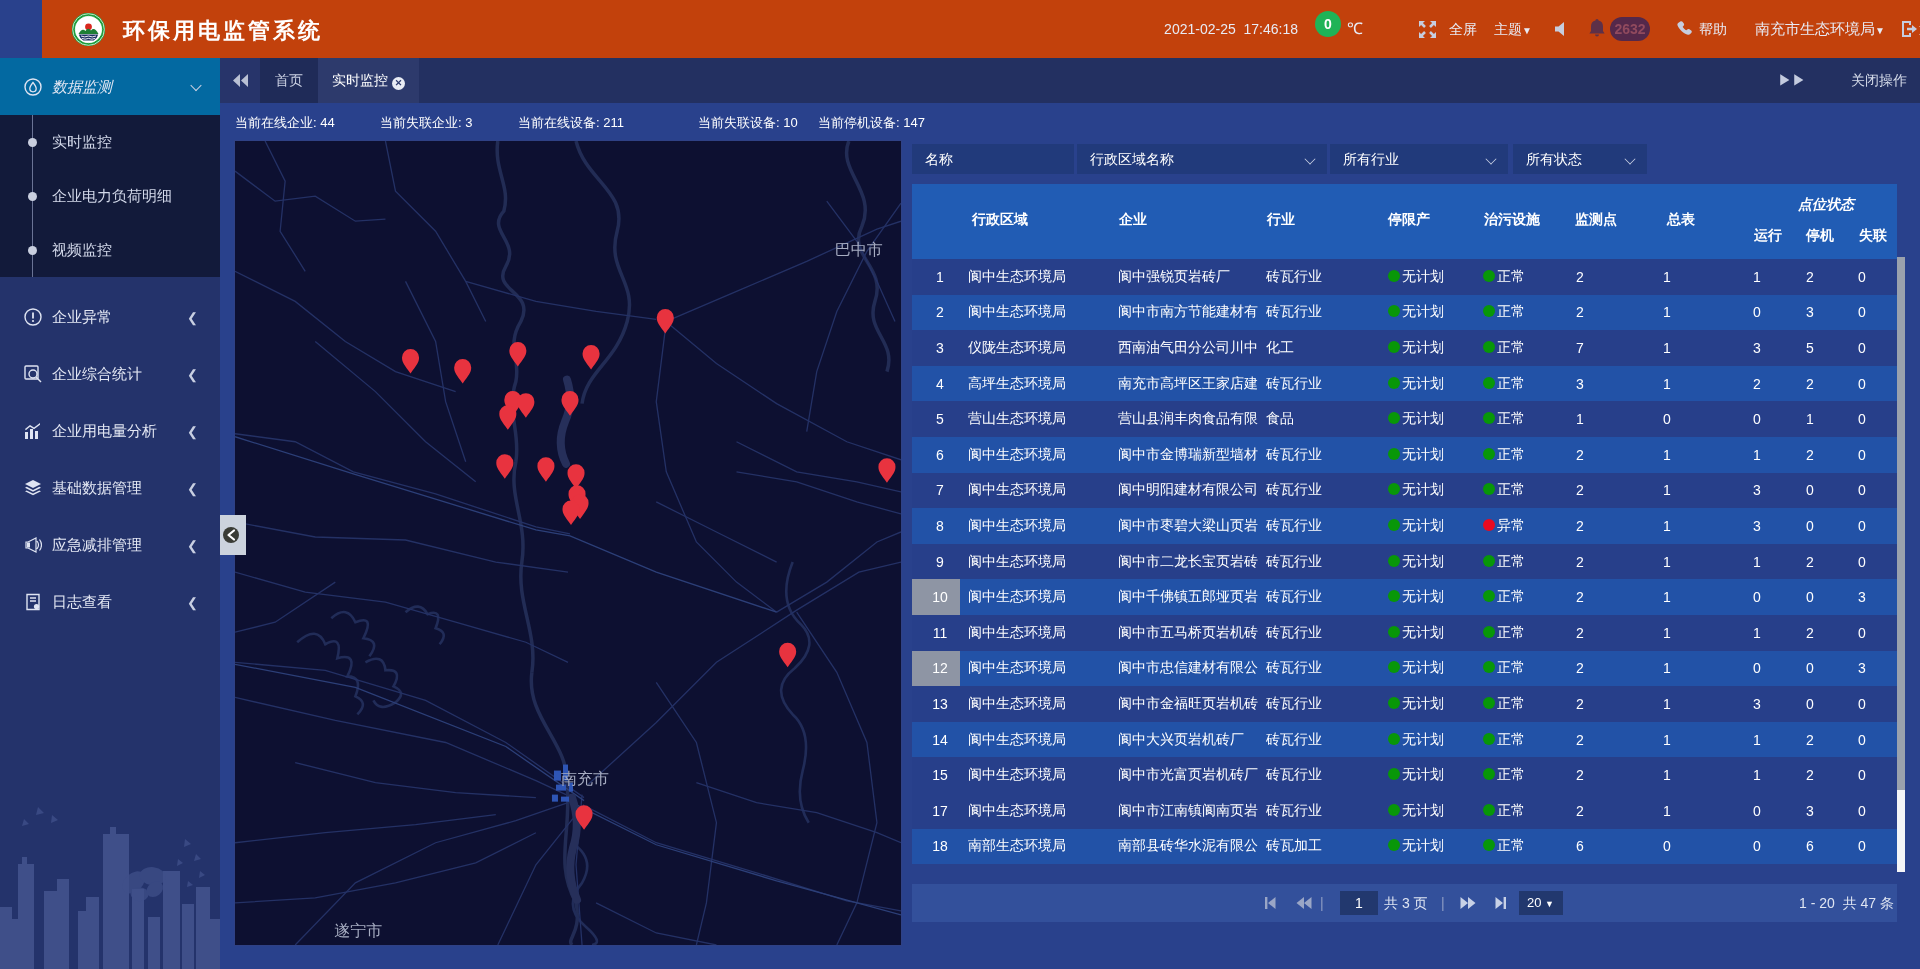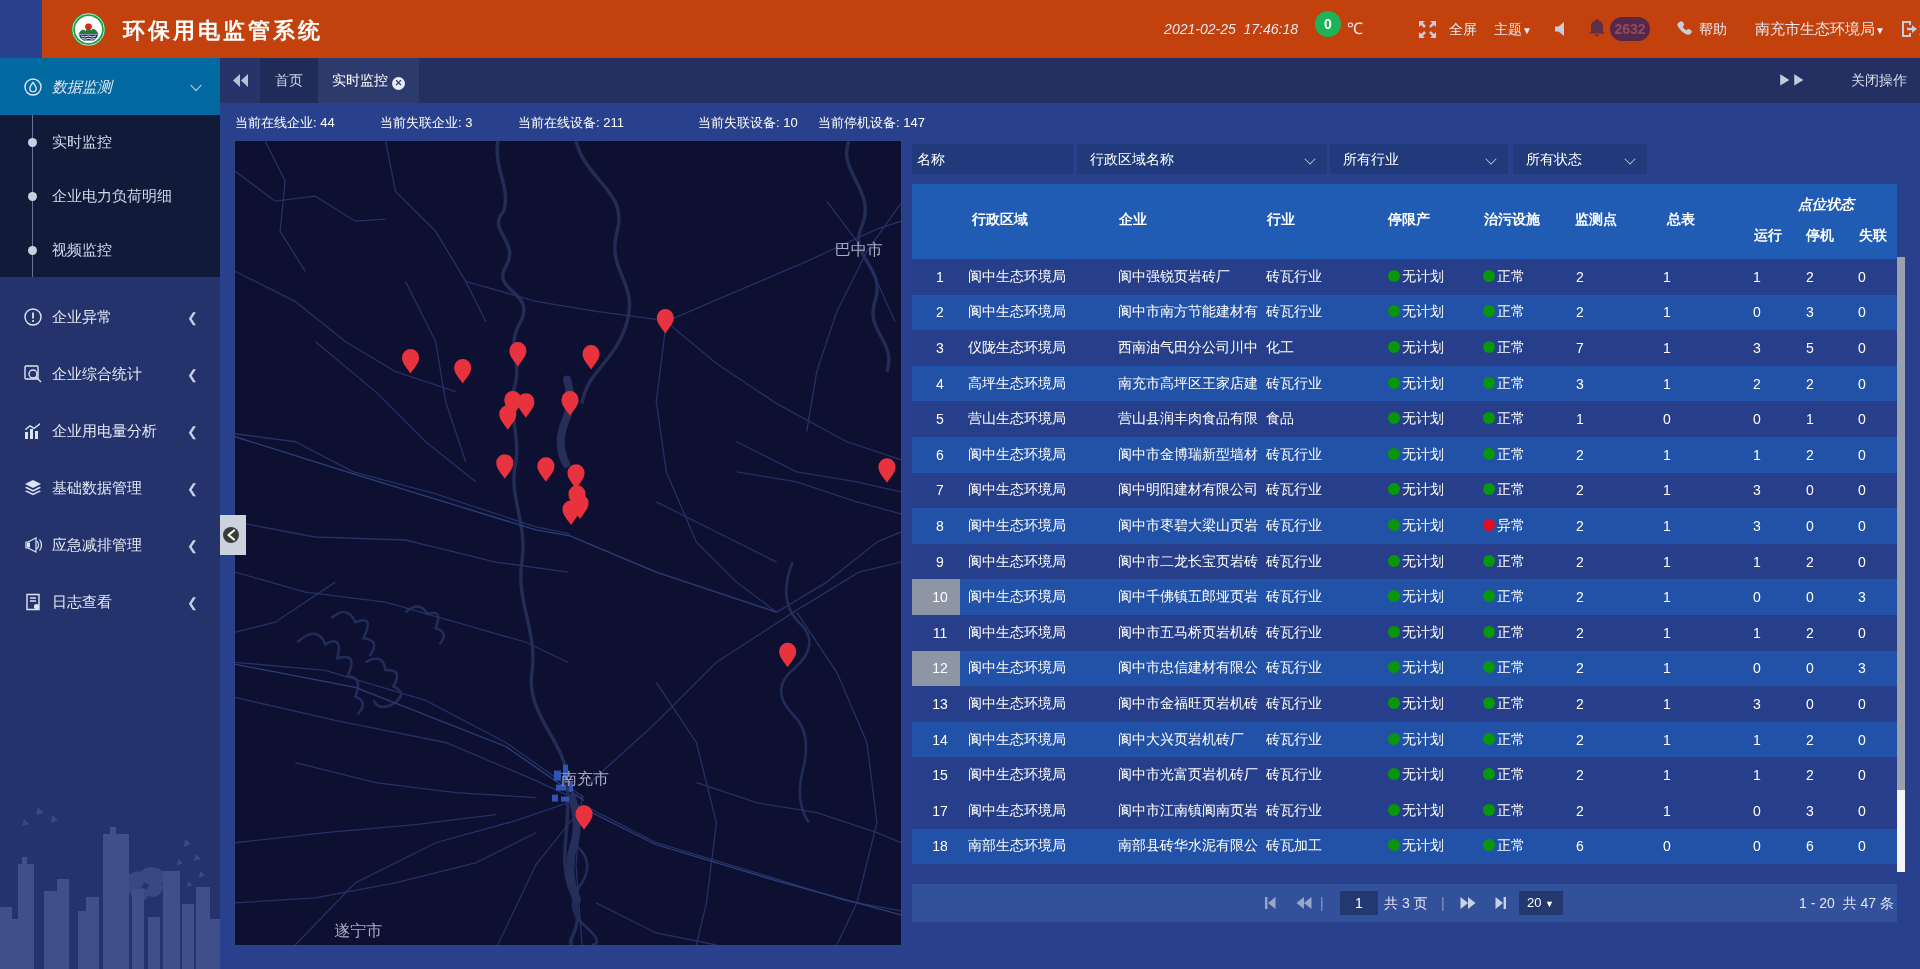--- a/index.html
+++ b/index.html
@@ -66,21 +66,21 @@
     <g stroke="#fff" stroke-width="0.7">
       <circle cx="16.5" cy="16.5" r="15.8" fill="none"></circle>
       <circle cx="16.5" cy="16.5" r="13.2" fill="none"></circle>
     </g>
     <circle cx="16.5" cy="13.8" r="3.4" fill="#d8281e"></circle>
     <path d="M6.5 21 Q10 14.5 13.5 18 Q16 14 19 17.5 Q22.5 13.5 26.5 21 Z" fill="#1d7e35"></path>
     <path d="M6.8 21.5 h19.4 q-1.2 4.4 -4.5 6.1 h-10.4 q-3.3-1.7-4.5-6.1 Z" fill="#1b2f63"></path>
     <path d="M9 23 q3.7 1.8 7.5 0 q3.8 1.8 7.5 0 M9.8 25.4 q3.4 1.6 6.7 0 q3.4 1.6 6.7 0" stroke="#fff" stroke-width="0.9" fill="none"></path>
   </svg>
   <div class="title">环保用电监管系统</div>
-  <div class="rt" style="right:664px;font-style:italic;">2021-02-25&nbsp; 17:46:18</div>
+  <div class="rt" style="right:664px;">2021-02-25&nbsp; 17:46:18</div>
   <div class="abs" style="right:621px;top:11px;width:26px;height:26px;border-radius:13px;background:#1fb357;color:#fff;font-size:14px;font-weight:bold;text-align:center;line-height:26px;z-index:31">0</div>
   <div class="rt" style="right:599px;font-size:16px;">℃</div>
   <svg class="abs" style="right:526px;top:21px" width="17" height="17" viewBox="0 0 17 17" fill="#c6cddf">
     <path d="M0 0 h6 L3.9 2.1 6.9 5.1 5.1 6.9 2.1 3.9 0 6 Z M17 0 v6 L14.9 3.9 11.9 6.9 10.1 5.1 13.1 2.1 11 0 Z M0 17 v-6 l2.1 2.1 3-3 1.8 1.8-3 3 2.1 2.1 Z M17 17 h-6 l2.1-2.1-3-3 1.8-1.8 3 3 L17 11 Z"></path>
   </svg>
   <div class="rt" style="right:485px;">全屏</div>
   <div class="rt" style="right:430px;">主题<span style="font-size:10px;">▼</span></div>
   <svg class="abs" style="right:394px;top:22px" width="13" height="14" viewBox="0 0 13 14" fill="#c6cddf">
     <path d="M0 4.5 h3.5 L9 0 v14 L3.5 9.5 H0 Z"></path>
   </svg>
@@ -327,21 +327,21 @@
   </g>
 </svg>
 </div>
 
 <div id="colbtn"><svg width="26" height="40" viewBox="0 0 26 40">
       <circle cx="11" cy="20" r="8" fill="#3a3c35"></circle>
       <path d="M14 15.5 L8.5 20 L14 24.5" fill="none" stroke="#fff" stroke-width="2.2" stroke-linecap="round" stroke-linejoin="round"></path>
     </svg></div>
 
 <div id="panel">
-  <div class="fbox" style="left:0;width:162px;padding-left:5px;">名称</div>
+  <div class="fbox" style="left:0;width:162px;padding-left:13px;">名称</div>
   <div class="fbox" style="left:165px;width:250px;padding-left:13px;">行政区域名称<span class="chev"></span></div>
   <div class="fbox" style="left:418px;width:178px;padding-left:13px;">所有行业<span class="chev"></span></div>
   <div class="fbox" style="left:601px;width:134px;padding-left:13px;">所有状态<span class="chev"></span></div>
 
   <div id="tbl">
     <div id="thead">
       <span class="abs" style="left:60px;top:27px;">行政区域</span>
       <span class="abs" style="left:207px;top:27px;">企业</span>
       <span class="abs" style="left:355px;top:27px;">行业</span>
       <span class="abs" style="left:476px;top:27px;">停限产</span>

